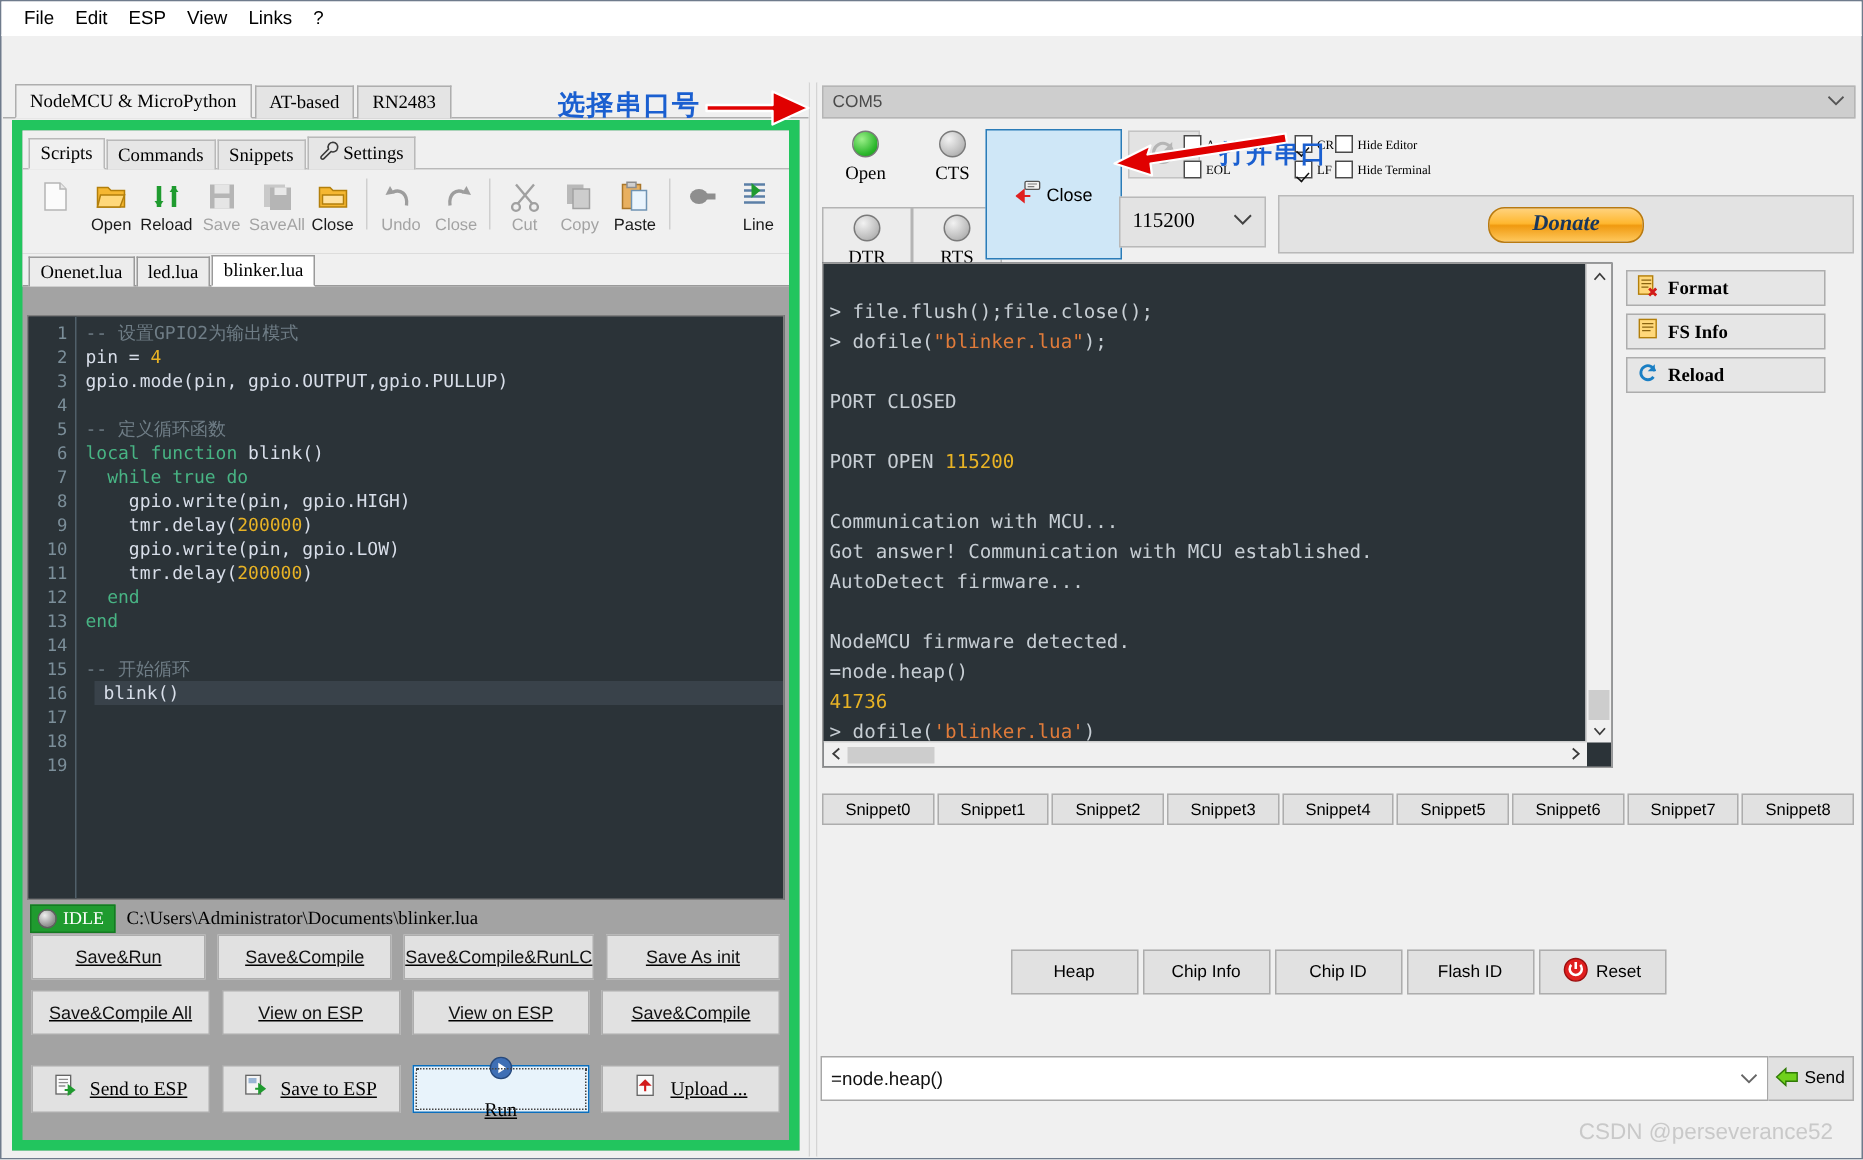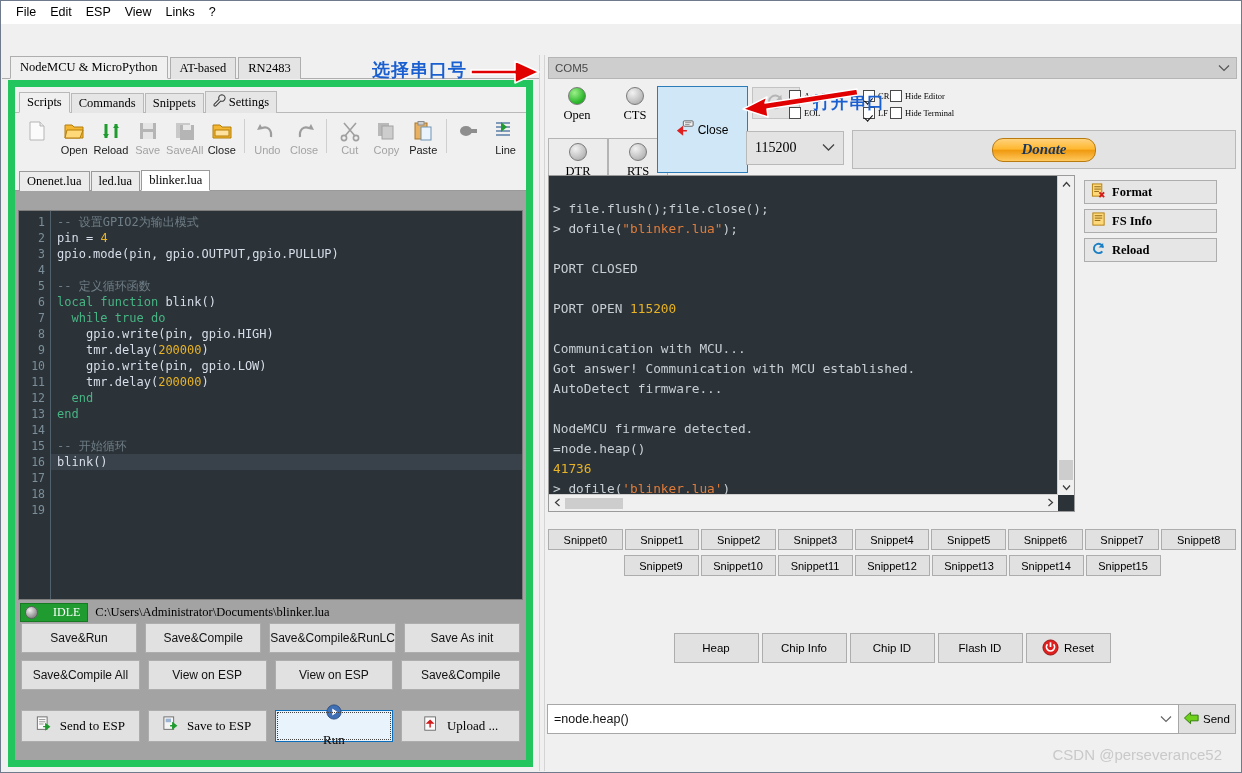--- a/index.html
+++ b/index.html
@@ -74,37 +74,37 @@
   
   .editorwrap{position:absolute;left:3px;right:3px;top:123px;bottom:160px;background:#2b3338;
       display:flex;overflow:hidden;border:1px solid #7d7d7d;box-sizing:border-box;}
   .gutter{width:32px;background:#2b3338;color:#7b8e99;text-align:right;
       font-family:"DejaVu Sans Mono",monospace;font-size:11.5px;padding-top:3px;
       border-right:1px solid #51606a;box-sizing:border-box;}
   .gutter div{height:16px;line-height:16px;padding-right:5px;}
   .code{flex:1;font-family:"DejaVu Sans Mono",monospace;font-size:12px;padding-top:3px;
       white-space:pre;overflow:hidden;position:relative;}
   .code .ln{height:16px;line-height:16px;padding-left:6px;color:#d8dee9;}
-  .code .ln.cur{background:#39424a;}
+  .code .ln.cur{background:#39424a;margin-left:12px;}
   .cmt{color:#6f7d86;}
   .kw{color:#48b484;}
   .num{color:#e8b325;}
   .id{color:#d8dee9;}
 
   
   .statusbar{position:absolute;left:5px;right:5px;bottom:139px;height:18px;display:flex;align-items:center;gap:7px;}
   .idle{background:#1f9b2f;color:#fff;font-family:"Liberation Serif",serif;font-size:12px;
-      padding:1px 7px 1px 4px;display:flex;align-items:center;gap:15px;border:1px solid #157a22;}
+      padding:1px 7px 1px 4px;display:flex;align-items:center;gap:4px;border:1px solid #157a22;}
   .idle .dot{width:11px;height:11px;border-radius:50%;
       background:radial-gradient(circle at 35% 30%,#efefef,#8d8d8d 70%);border:1px solid #5f5f5f;}
   .path{font-family:"Liberation Serif",serif;font-size:12.5px;color:#000;}
 
   
   .btngrid{position:absolute;left:6px;right:6px;display:grid;grid-template-columns:repeat(4,1fr);
-      gap:8px;}
+      gap:8px;text-decoration:underline;}
   .gbtn{height:28px;background:#e1e1e1;border:1px solid #adadad;display:flex;align-items:center;
       justify-content:center;font-size:12px;color:#111;font-family:"Liberation Sans",sans-serif;}
   .gbtn2{height:30px;background:#e1e1e1;border:1px solid #adadad;display:flex;align-items:center;
       justify-content:center;gap:8px;font-family:"Liberation Serif",serif;font-size:13px;color:#000;}
   .gbtn2.focus{border:1px solid #0a6ebd;background:#e8f3fb;outline:1px dotted #444;outline-offset:-3px;flex-direction:column;}
 
   
   .com-select{position:absolute;left:3px;top:2px;right:3px;height:22px;background:#cecece;
       border:1px solid #b5b5b5;box-sizing:border-box;display:flex;align-items:center;
       padding:0 6px;color:#4a4a4a;font-size:11.5px;}
@@ -633,29 +633,20 @@
             <div class="sbtn">Snippet0</div>
             <div class="sbtn">Snippet1</div>
             <div class="sbtn">Snippet2</div>
             <div class="sbtn">Snippet3</div>
             <div class="sbtn">Snippet4</div>
             <div class="sbtn">Snippet5</div>
             <div class="sbtn">Snippet6</div>
             <div class="sbtn">Snippet7</div>
             <div class="sbtn">Snippet8</div>
           </div>
-        <div class="srow" id="srow2">
-            <div class="sbtn">Snippet9</div>
-            <div class="sbtn">Snippet10</div>
-            <div class="sbtn">Snippet11</div>
-            <div class="sbtn">Snippet12</div>
-            <div class="sbtn">Snippet13</div>
-            <div class="sbtn">Snippet14</div>
-            <div class="sbtn">Snippet15</div>
-          </div>
       </div>
 
       <div class="infobtns" style="left:3px;top:578px;right:4px;">
         <div class="ibtn">Heap</div>
         <div class="ibtn">Chip Info</div>
         <div class="ibtn">Chip ID</div>
         <div class="ibtn">Flash ID</div>
         <div class="ibtn">
           <span>
             <svg width="17" height="17" viewBox="0 0 18 18">

